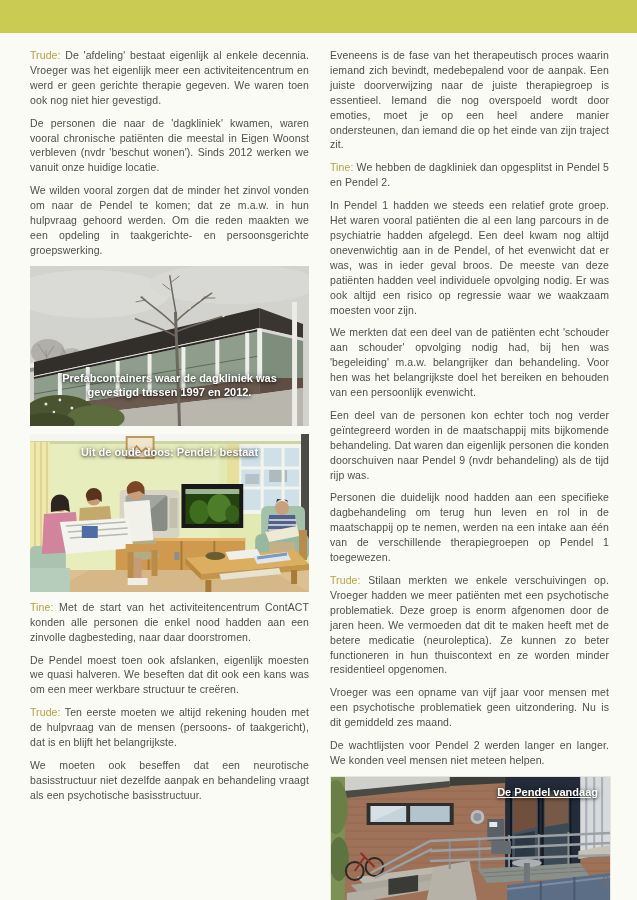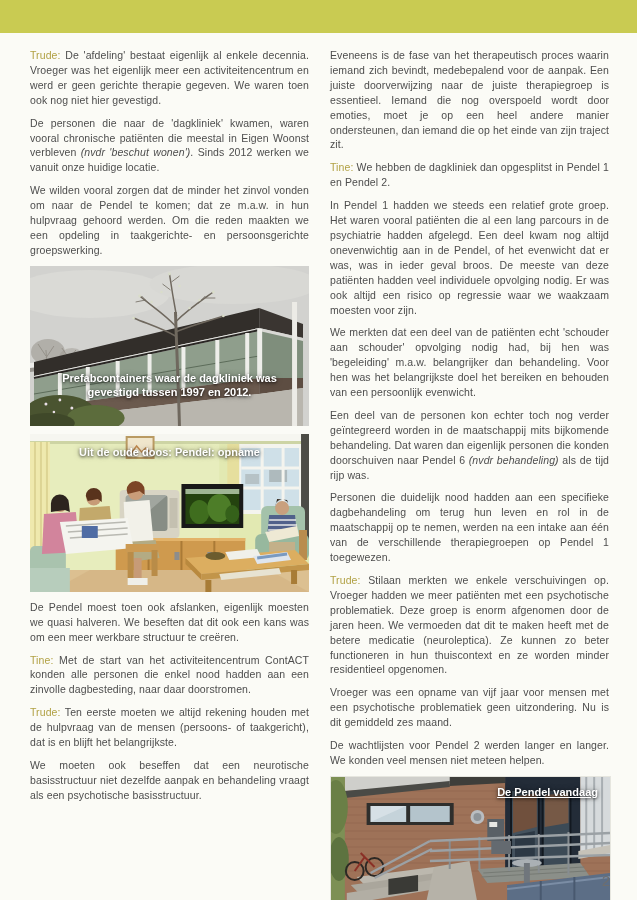--- a/index.html
+++ b/index.html
@@ -9,21 +9,21 @@
     font-family:"Liberation Sans","DejaVu Sans",sans-serif;
   }
   .top-bar { width:637px; height:33px; background:#c9cb52; }
   .columns { display:flex; gap:21px; padding:15px 28px 0 30px; }
   .col { width:279px; }
   .col p {
     margin:0 0 8px 0; font-size:10.5px; line-height:1.42; letter-spacing:0.1px;
     color:#4d4d4d; text-align:justify;
   }
   .speaker { color:#b1a144; }
-  .italic { font-style:italic; }
+  .italic { }
   figure { margin:3px 0 8px 0; position:relative; width:100%; }
   figure svg { display:block; width:100%; }
   .photo-frame { border:1px solid #e6e6df; }
   .caption {
     position:absolute; color:#ffffff; font-weight:bold; font-size:11px; line-height:1.3;
     text-shadow:0 1px 3px rgba(0,0,0,0.75), 0 0 6px rgba(0,0,0,0.35);
   }
   .caption-bottom-center { left:0; right:0; bottom:26px; text-align:center; padding:0 28px; }
   .caption-top-center    { left:0; right:0; top:11px;  text-align:center; }
   .caption-top-right     { right:12px; top:8px; text-align:right;text-decoration:underline; }
@@ -182,38 +182,38 @@
           <polygon points="156,124 172,140 172,146 156,130" fill="#b9893e"></polygon>
           <polygon points="172,140 280,130 280,136 172,146" fill="#c2954a"></polygon>
           <rect x="176" y="146" width="6" height="12" fill="#a87c36"></rect>
           <rect x="262" y="136" width="6" height="14" fill="#a87c36"></rect>
           <polygon points="196,118 228,115 232,123 200,126" fill="#f0f0ea"></polygon>
           <polygon points="224,122 258,118 262,126 228,130" fill="#dfe6ee"></polygon>
           <path d="M228,124 l30,-4" stroke="#7a9ac0" stroke-width="3"></path>
           <ellipse cx="186" cy="122" rx="10" ry="4" fill="#6b5c2e"></ellipse>
           <polygon points="190,140 250,134 252,140 192,146" fill="#e7e3d2"></polygon>
         </svg>
-        <figcaption class="caption caption-top-center">Uit de oude doos: Pendel: opname</figcaption>
+        <figcaption class="caption caption-top-center">Uit de oude doos: Pendel: bestaat</figcaption>
       </figure>
 
       <div>
+          <p><span class="speaker">Tine:</span><span class="normal"> Met de start van het activiteitencentrum ContACT konden alle personen die enkel nood hadden aan een zinvolle dagbesteding, naar daar doorstromen.</span></p>
           <p><span class="normal">De Pendel moest toen ook afslanken, eigenlijk moesten we quasi halveren. We beseften dat dit ook een kans was om een meer werkbare structuur te creëren.</span></p>
-          <p><span class="speaker">Tine:</span><span class="normal"> Met de start van het activiteitencentrum ContACT konden alle personen die enkel nood hadden aan een zinvolle dagbesteding, naar daar doorstromen.</span></p>
           <p><span class="speaker">Trude:</span><span class="normal"> Ten eerste moeten we altijd rekening houden met de hulpvraag van de mensen (persoons- of taakgericht), dat is en blijft het belangrijkste.</span></p>
           <p><span class="normal">We moeten ook beseffen dat een neurotische basisstructuur niet dezelfde aanpak en behandeling vraagt als een psychotische basisstructuur.</span></p>
         </div>
     </div>
 
     <div class="col">
       <div>
           <p><span class="normal">Eveneens is de fase van het therapeutisch proces waarin iemand zich bevindt, medebepalend voor de aanpak. Een juiste doorverwijzing naar de juiste therapiegroep is essentieel. Iemand die nog overspoeld wordt door emoties, moet je op een heel andere manier ondersteunen, dan iemand die op het einde van zijn traject zit.</span></p>
-          <p><span class="speaker">Tine:</span><span class="normal"> We hebben de dagkliniek dan opgesplitst in Pendel 1 en Pendel 2.</span></p>
+          <p><span class="speaker">Tine:</span><span class="normal"> We hebben de dagkliniek dan opgesplitst in Pendel 5 en Pendel 2.</span></p>
           <p><span class="normal">In Pendel 1 hadden we steeds een relatief grote groep. Het waren vooral patiënten die al een lang parcours in de psychiatrie hadden afgelegd. Een deel kwam nog altijd onevenwichtig aan in de Pendel, of het evenwicht dat er was, was in ieder geval broos. De meeste van deze patiënten hadden veel individuele opvolging nodig. Er was ook altijd een risico op regressie waar we waakzaam moesten voor zijn.</span></p>
           <p><span class="normal">We merkten dat een deel van de patiënten echt 'schouder aan schouder' opvolging nodig had, bij hen was 'begeleiding' m.a.w. belangrijker dan behandeling. Voor hen was het belangrijkste doel het bereiken en behouden van een persoonlijk evenwicht.</span></p>
-          <p><span class="normal">Een deel van de personen kon echter toch nog verder geïntegreerd worden in de maatschappij mits bijkomende behandeling. Dat waren dan eigenlijk personen die konden doorschuiven naar Pendel 6 </span><span class="italic">(nvdr behandeling)</span><span class="normal"> als de tijd rijp was.</span></p>
+          <p><span class="normal">Een deel van de personen kon echter toch nog verder geïntegreerd worden in de maatschappij mits bijkomende behandeling. Dat waren dan eigenlijk personen die konden doorschuiven naar Pendel 9 </span><span class="italic">(nvdr behandeling)</span><span class="normal"> als de tijd rijp was.</span></p>
           <p><span class="normal">Personen die duidelijk nood hadden aan een specifieke dagbehandeling om terug hun leven en rol in de maatschappij op te nemen, werden na een intake aan één van de verschillende therapiegroepen op Pendel 1 toegewezen.</span></p>
           <p><span class="speaker">Trude:</span><span class="normal"> Stilaan merkten we enkele verschuivingen op. Vroeger hadden we meer patiënten met een psychotische problematiek. Deze groep is enorm afgenomen door de jaren heen. We vermoeden dat dit te maken heeft met de betere medicatie (neuroleptica). Ze kunnen zo beter functioneren in hun thuiscontext en ze worden minder residentieel opgenomen.</span></p>
           <p><span class="normal">Vroeger was een opname van vijf jaar voor mensen met een psychotische problematiek geen uitzondering. Nu is dit gemiddeld zes maand.</span></p>
           <p><span class="normal">De wachtlijsten voor Pendel 2 werden langer en langer. We konden veel mensen niet meteen helpen.</span></p>
         </div>
 
       <figure class="photo-frame">
         <svg viewBox="0 0 282 126" width="282" height="126" preserveAspectRatio="none">
           <rect width="282" height="126" fill="#9e7258"></rect>
           <path d="M14,14 H282 M14,22 H282 M14,30 H282 M14,38 H282 M14,46 H282 M14,54 H282 M14,62 H282 M14,70 H282 M14,78 H282 M14,86 H282 M14,94 H282" stroke="#8a5f49" stroke-width="1" opacity="0.5"></path>

